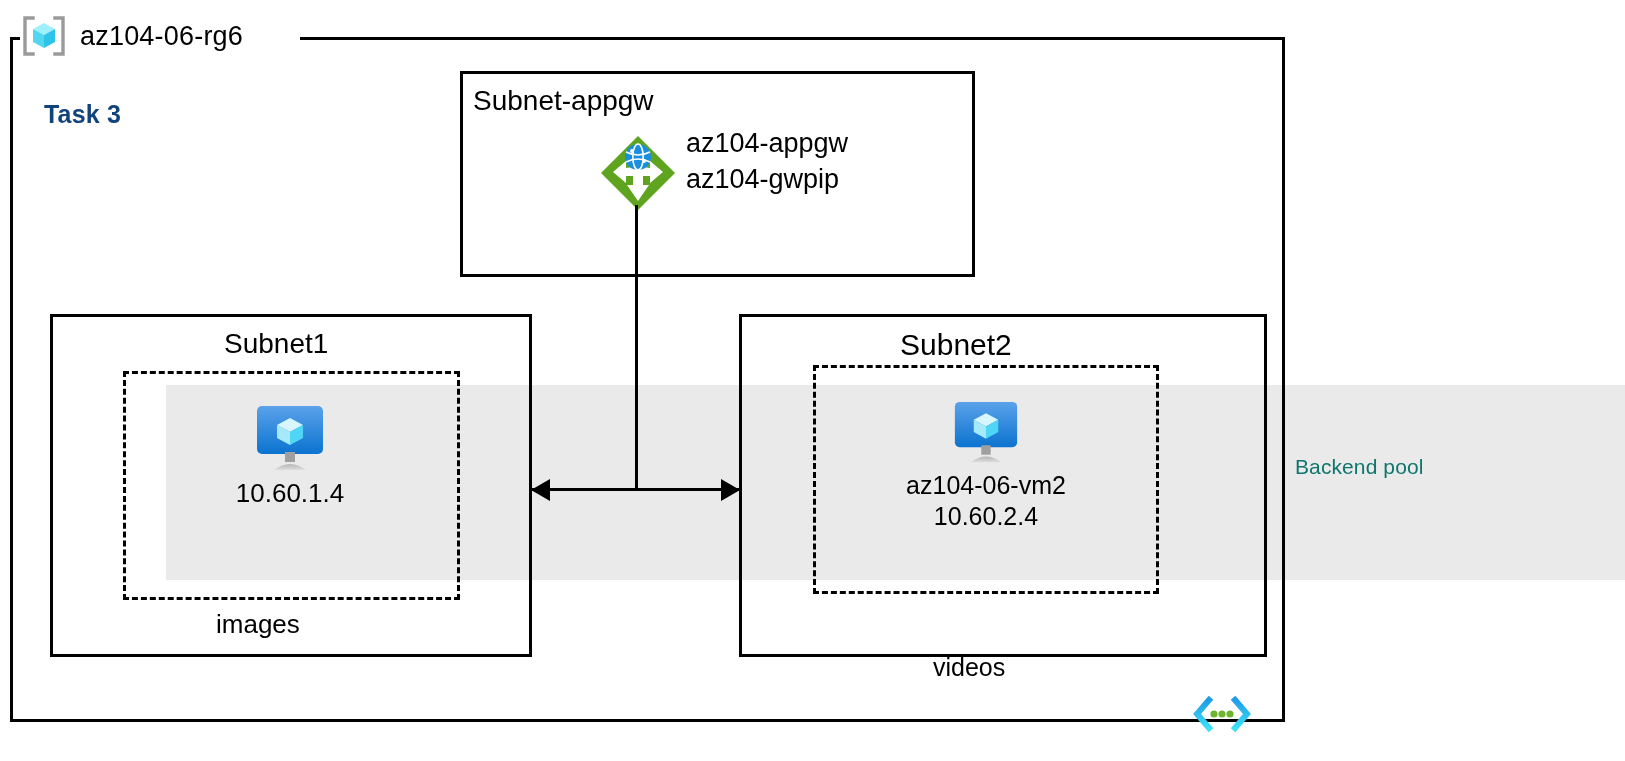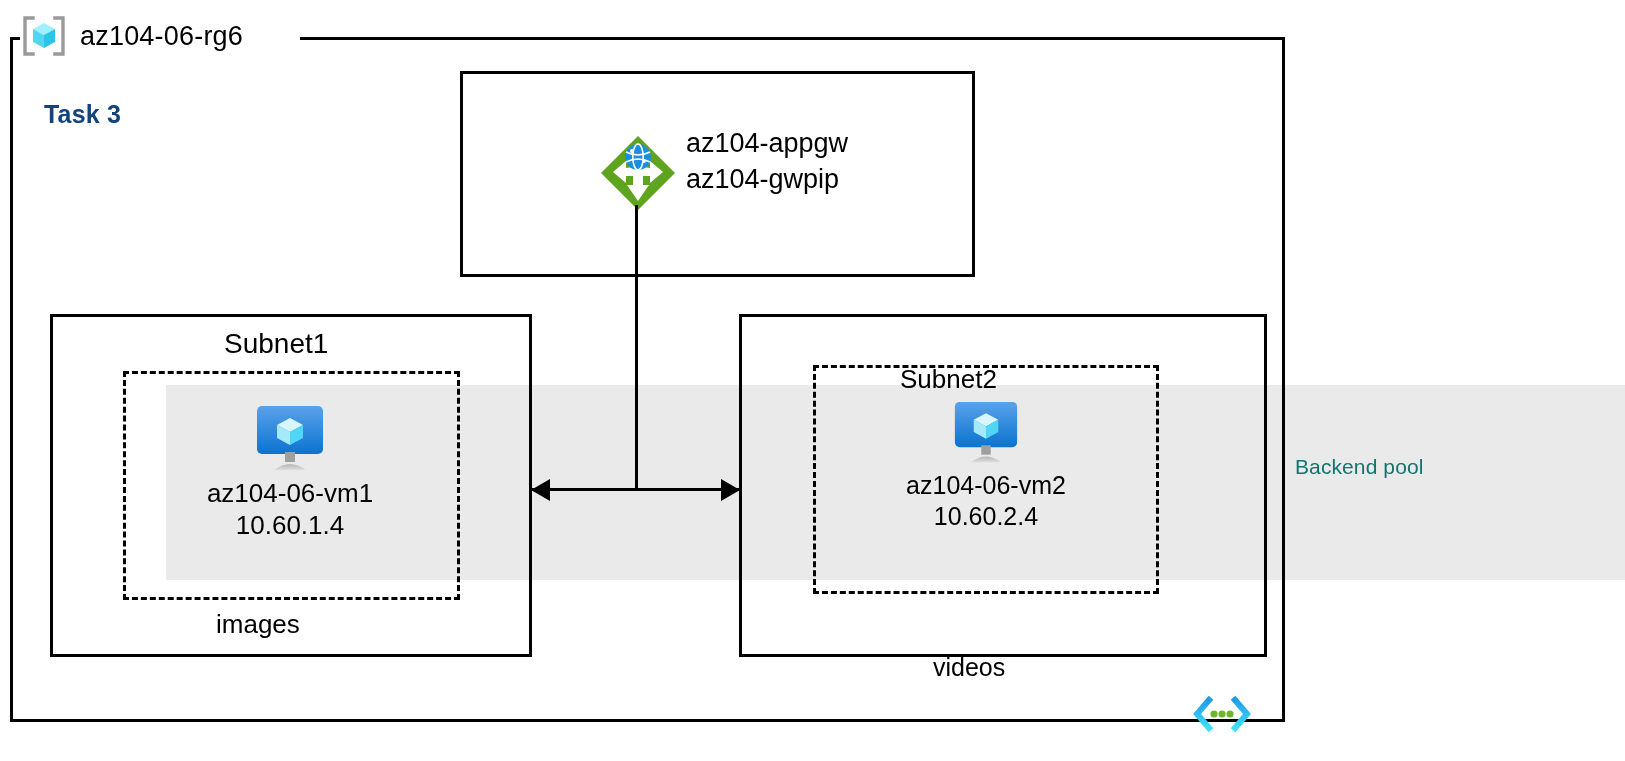--- a/index.html
+++ b/index.html
@@ -118,21 +118,21 @@
     height: 343px;
   }
   .subnet-title {
     position: absolute;
     font-size: 28px;
     color: #000000;
     white-space: nowrap;
   }
   .subnet-appgw-title { left: 473px; top: 85px; }
   .subnet1-title { left: 224px; top: 328px; }
-  .subnet2-title { left: 900px; top: 328px; font-size: 26px; margin-top: 36px; }
+  .subnet2-title { left: 900px; top: 328px; font-size: 30px; }
 
   
   .dashed-box {
     position: absolute;
     border: 3px dashed #000000;
     box-sizing: border-box;
     background: transparent;
   }
   .dashed1 { left: 123px; top: 371px; width: 337px; height: 229px; }
   .dashed2 { left: 813px; top: 365px; width: 346px; height: 229px; }
@@ -243,20 +243,21 @@
         <polygon points="13,15 24,21 24,34 13,28" fill="#53d7f0"></polygon>
         <polygon points="35,15 35,28 24,34 24,21" fill="#2ec3e8"></polygon>
       </svg>
     </span>
     <span class="rg-title-text">az104-06-rg6</span>
   </div>
 
   <div class="task-label">Task 3</div>
 
   <div class="subnet-box subnet-appgw"></div>
+  <div class="subnet-title subnet-appgw-title">Subnet-appgw</div>
 
   <span class="appgw-icon">
     <svg width="80" height="80" viewBox="0 0 80 80">
       <polygon points="40,3 77,40 40,77 3,40" fill="#5fa41e"></polygon>
 
       <path d="M40 36 L40 46 L26 46 L26 53 L13 42 L26 31 L26 38 Z" fill="#ffffff" transform="translate(2,-3)"></path>
 
       <path d="M40 36 L40 46 L54 46 L54 53 L67 42 L54 31 L54 38 Z" fill="#ffffff" transform="translate(-2,-3)"></path>
 
       <rect x="35" y="33" width="10" height="22" fill="#ffffff"></rect>
@@ -299,21 +300,20 @@
           </linearGradient>
         </defs>
         <rect x="6" y="2" width="66" height="48" rx="5" fill="url(#mon1)"></rect>
         <rect x="34" y="48" width="10" height="10" fill="#9f9f9f"></rect>
         <path d="M23 66 Q39 54 55 66 Z" fill="url(#stand1)"></path>
         <polygon points="39,14 52,21 39,28 26,21" fill="#d8f6fd"></polygon>
         <polygon points="26,21 39,28 39,41 26,34" fill="#a6e9fb"></polygon>
         <polygon points="52,21 52,34 39,41 39,28" fill="#4fd6f7"></polygon>
       </svg>
     </span>
-    <div class="vm-name">az104-06-vm1</div>
     <div class="vm-name">10.60.1.4</div>
   </div>
 
   <div class="group-label group1-label">images</div>
 
   <div class="subnet-box subnet2"></div>
   <div class="subnet-title subnet2-title">Subnet2</div>
   <div class="dashed-box dashed2"></div>
 
   <div class="vm-block vm2">

